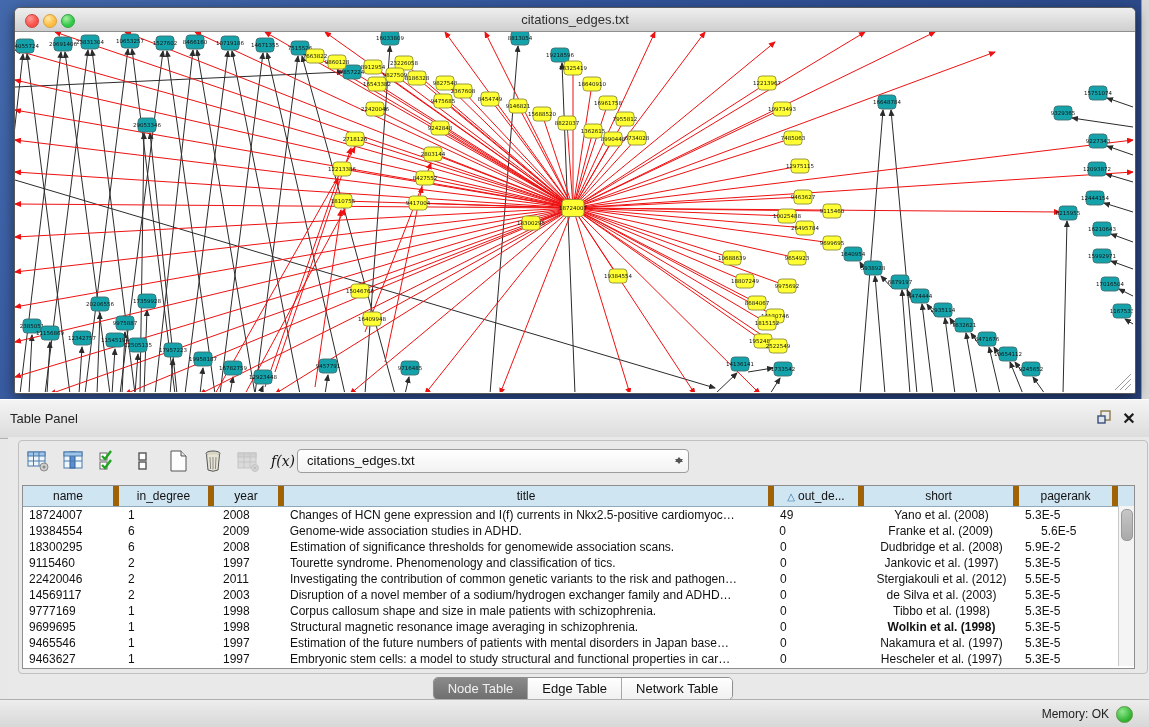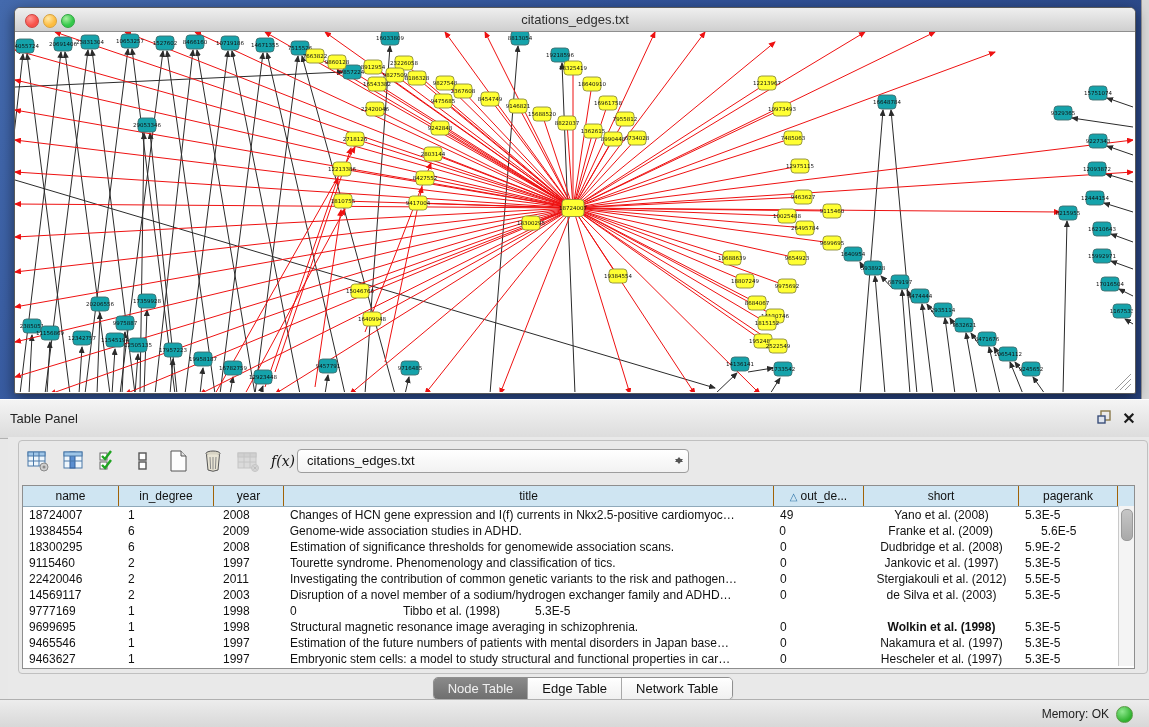--- a/index.html
+++ b/index.html
@@ -39,21 +39,21 @@
   .fx{font-family:"DejaVu Serif",serif;font-style:italic;font-size:14px;color:#111;}
   .combo{position:absolute;left:278px;top:8px;width:390px;height:22px;background:linear-gradient(#fff,#f2f2f2);
       border:1px solid #9d9d9d;border-radius:4px;font-size:13px;color:#111;cursor:pointer;}
   .combo .val{position:absolute;left:9px;top:3px;}
   .combo .step{position:absolute;right:3px;top:2px;width:13px;height:16px;}
   .combo .step:before{content:"";position:absolute;left:3px;top:1px;border:4px solid transparent;border-bottom:5px solid #555;}
   .combo .step:after{content:"";position:absolute;left:3px;bottom:0px;border:4px solid transparent;border-top:5px solid #555;}
   
   .dtable{position:absolute;left:3px;top:44px;width:1111px;height:182px;background:#fff;border:1px solid #8e8e8e;}
   .thead{display:flex;height:20px;background:#cfe5f2;border-bottom:1px solid #8fa9ba;}
-  .th{box-sizing:border-box;border-right:1px solid #a16207;font-size:12px;color:#111;
+  .th{box-sizing:border-box;border-right:6px solid #a16207;font-size:12px;color:#111;
       display:flex;align-items:center;justify-content:center;cursor:pointer;white-space:nowrap;overflow:hidden;}
   .th .sort{color:#2e74a8;font-size:10px;margin-right:3px;}
   .tbody{position:relative;}
   .tr{display:flex;height:16px;line-height:16px;font-size:12px;color:#111;cursor:default;}
   .td{box-sizing:border-box;white-space:nowrap;overflow:hidden;padding-left:6px;}
   .td.col1,.td.col2{padding-left:9px;}
   .td.col5{text-align:center;padding-left:0;}
   .vscroll{position:absolute;right:0;top:20px;width:15px;height:160px;background:#f4f4f4;border-left:1px solid #c9c9c9;}
   .vthumb{position:absolute;left:2px;top:3px;width:10px;height:30px;border-radius:5px;
       background:linear-gradient(#c6c6c6,#a9a9a9);border:1px solid #9a9a9a;cursor:pointer;}
@@ -633,20 +633,21 @@
             <div class="td col2" style="width: 70px;">2003</div>
             <div class="td col3" style="width: 490px;">Disruption of a novel member of a sodium/hydrogen exchanger family and ADHD…</div>
             <div class="td col4" style="width: 90px;">0</div>
             <div class="td col5" style="width: 155px;">de Silva et al. (2003)</div>
             <div class="td col6" style="width: 99px;">5.3E-5</div>
           </div>
           <div class="tr">
             <div class="td col0" style="width: 96px;">9777169</div>
             <div class="td col1" style="width: 95px;">1</div>
             <div class="td col2" style="width: 70px;">1998</div>
+            <div class="td col3" style="width: 490px;">Corpus callosum shape and size in male patients with schizophrenia.</div>
             <div class="td col4" style="width: 90px;">0</div>
             <div class="td col5" style="width: 155px;">Tibbo et al. (1998)</div>
             <div class="td col6" style="width: 99px;">5.3E-5</div>
           </div>
           <div class="tr">
             <div class="td col0" style="width: 96px;">9699695</div>
             <div class="td col1" style="width: 95px;">1</div>
             <div class="td col2" style="width: 70px;">1998</div>
             <div class="td col3" style="width: 490px;">Structural magnetic resonance image averaging in schizophrenia.</div>
             <div class="td col4" style="width: 90px;">0</div>

